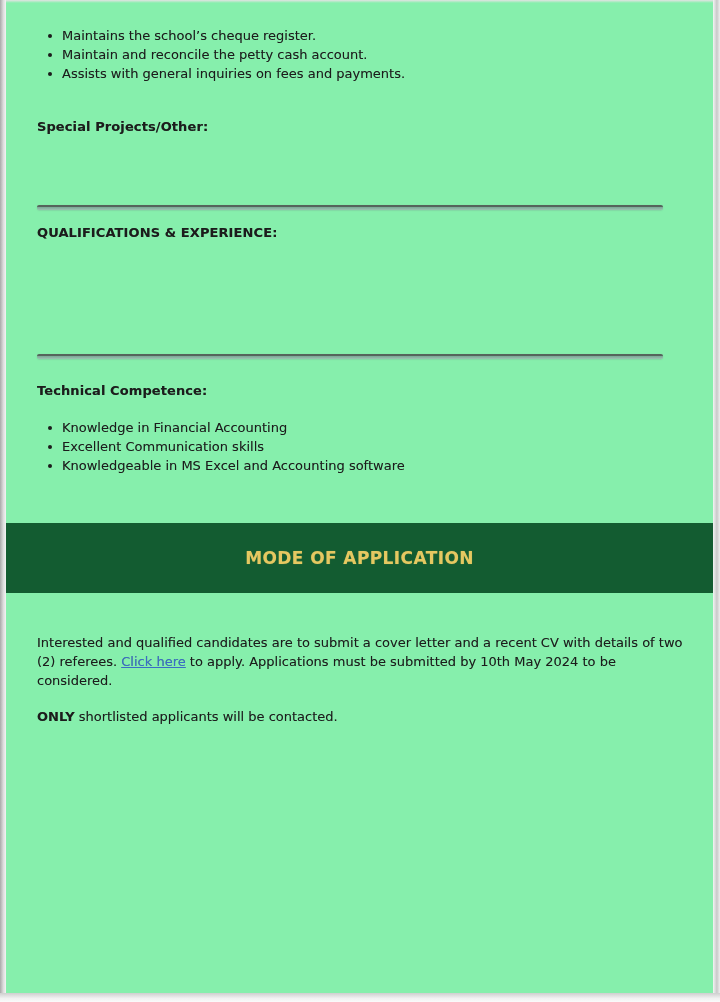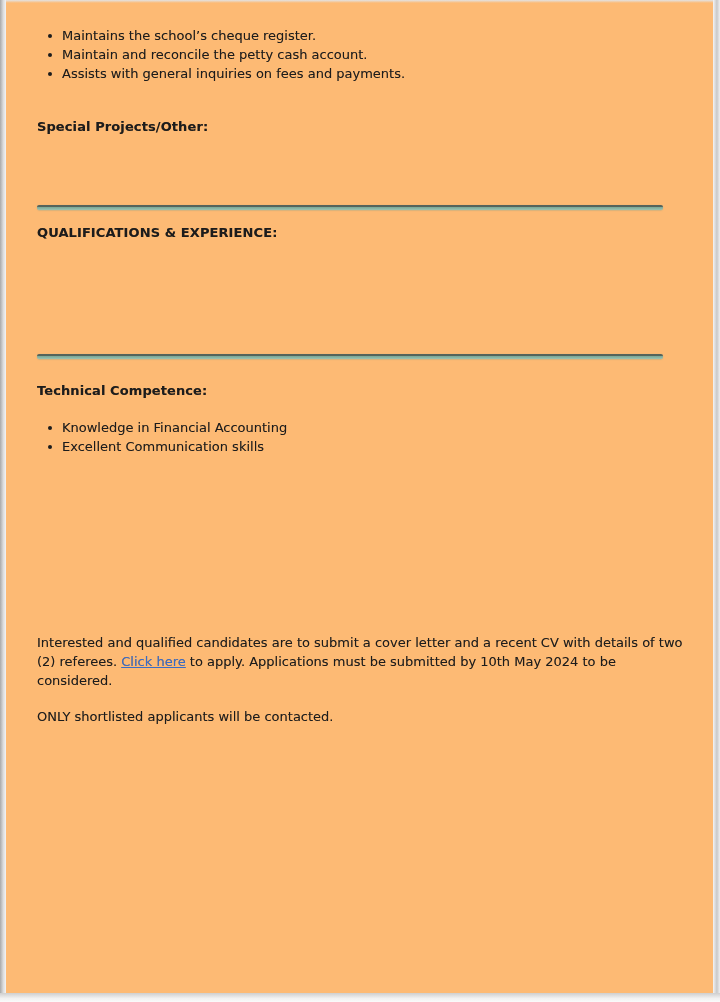--- a/index.html
+++ b/index.html
@@ -5,21 +5,21 @@
   * { margin: 0; padding: 0; box-sizing: border-box; }
   html, body { width: 720px; }
   body {
     font-family: "DejaVu Sans", sans-serif;
     background: #e9e9e9;
   }
   .photo {
     position: relative;
     width: 720px;
     height: 1002px;
-    background: #fdba74;
+    background: #86efac;
     overflow: hidden;
     color: #1c1c1c;
   }
   
   .edge-left {
     position: absolute; left: 0; top: 0; bottom: 0; width: 6px;
     background: linear-gradient(to right, #a9a9a9, #dcdcdc 55%, #f3f3f3);
   }
   .edge-right {
     position: absolute; right: 0; top: 0; bottom: 0; width: 7px;
@@ -85,21 +85,21 @@
   .para {
     position: absolute;
     left: 37px;
     width: 654px;
   }
   .link {
     color: #3a6cc6;
     text-decoration: underline;
     cursor: pointer;
   }
-  .bold { font-weight: normal; margin-top: 32px; }
+  .bold { font-weight: bold; margin-top: 32px; }
 
   
   .top-bullets      { position: absolute; left: 37px; top: 26px; }
   .h-special        { top: 117px; }
   .special-bullets  { position: absolute; left: 37px; top: 152px; }
   .divider-1        { top: 205px; }
   .h-qual           { top: 223px; }
   .qual-bullets     { position: absolute; left: 37px; top: 257px; }
   .divider-2        { top: 354px; }
   .h-tech           { top: 381px; }
@@ -127,22 +127,26 @@
     <div class="heading h-qual">QUALIFICATIONS &amp; EXPERIENCE:</div>
 
 
     <div class="divider divider-2"></div>
 
     <div class="heading h-tech">Technical Competence:</div>
 
     <ul class="bullets tech-bullets">
       <li>Knowledge in Financial Accounting</li>
       <li>Excellent Communication skills</li>
+      <li>Knowledgeable in MS Excel and Accounting software</li>
     </ul>
 
+    <div class="banner">
+      <span class="banner-label">MODE OF APPLICATION</span>
+    </div>
 
     <p class="para application-para"><span>Interested and qualified candidates are to submit a cover letter and a recent CV with details of two (2) referees. </span><a class="link">Click here</a><span> to apply. Applications must be submitted by 10th May 2024 to be considered.</span></p>
 
     <p class="notice"><span class="bold">ONLY</span><span> shortlisted applicants will be contacted.</span></p>
 
   </div>
 
   <div class="edge-top"></div>
   <div class="edge-left"></div>
   <div class="edge-right"></div>

